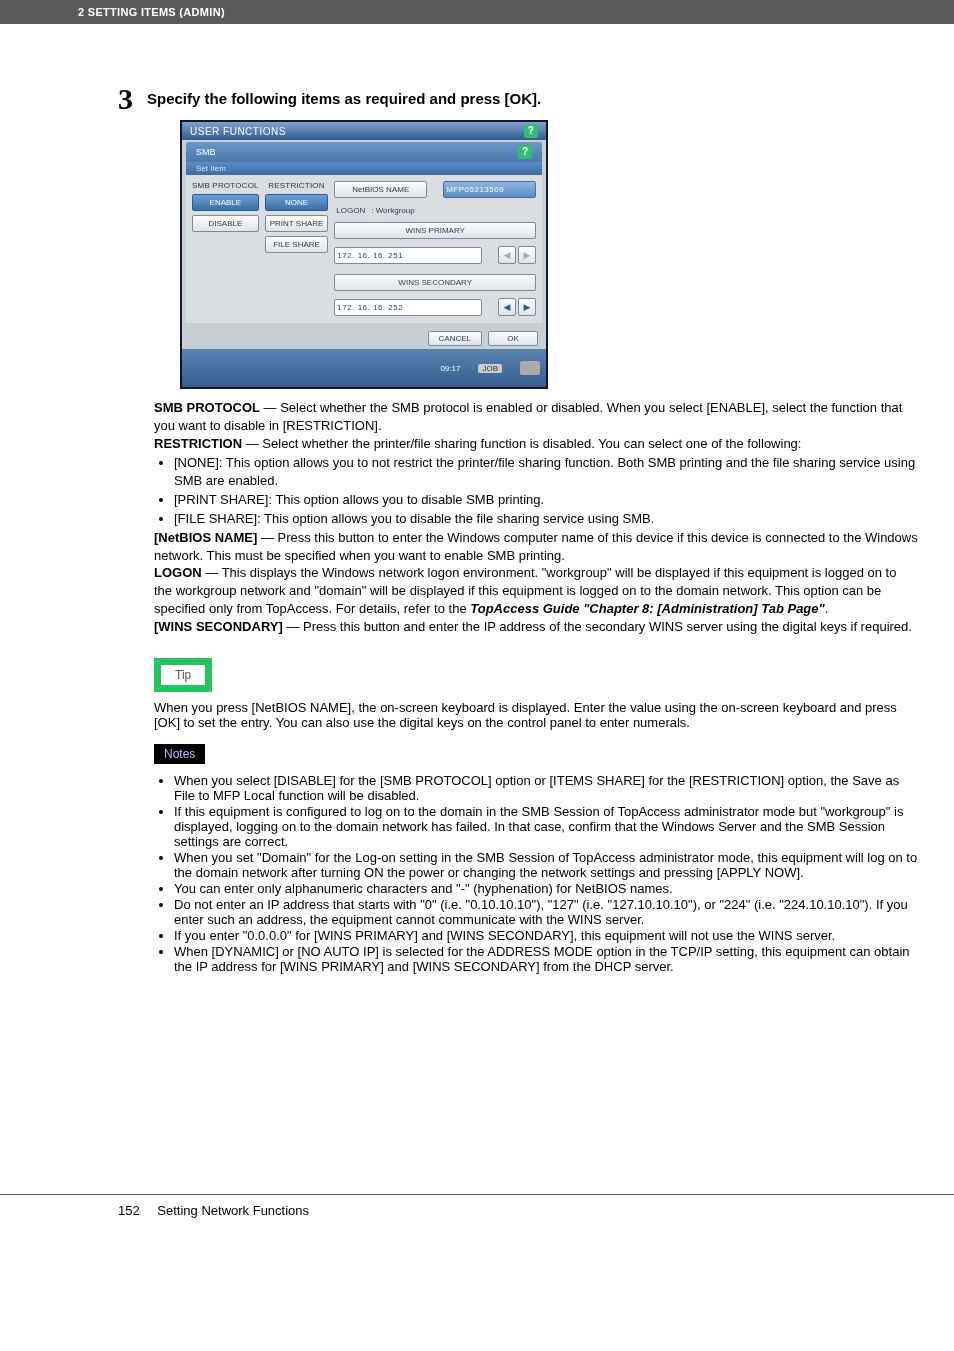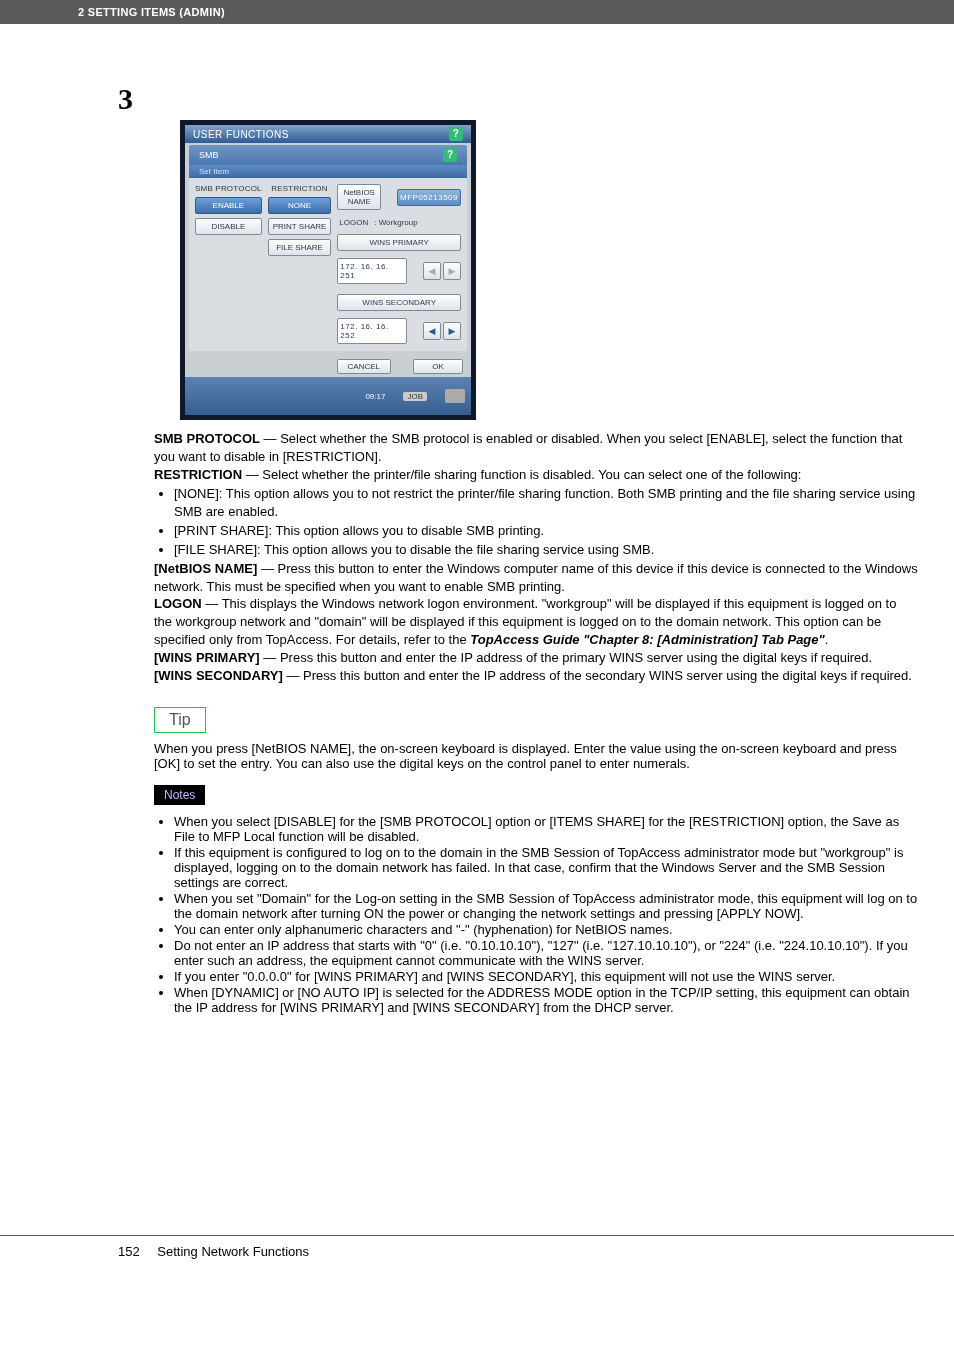--- a/index.html
+++ b/index.html
@@ -3,63 +3,64 @@
 <meta charset="utf-8">
 <style>
   * { box-sizing: border-box; margin: 0; padding: 0; }
   body { font-family: Arial, Helvetica, sans-serif; font-size: 13px; color: #000; background: #fff; width: 954px; }
   .header-band { background: #5a5a5a; color: #fff; font-size: 11px; font-weight: bold; padding: 6px 0 6px 78px; letter-spacing: 0.3px; }
   .page { padding: 60px 36px 0 118px; }
   .step-row { display: flex; align-items: flex-start; margin-bottom: 6px; }
   .step-num { font-family: "Times New Roman", serif; font-size: 30px; font-weight: bold; margin-right: 14px; line-height: 1; }
   .step-title { font-size: 15px; font-weight: bold; padding-top: 6px; }
   .screenshot-wrap { margin: 4px 0 10px 62px; }
-  .mfp { width: 296px; background: #c9ced3; border: 5px solid #0f172a; font-size: 9px; color: #2b3a55; position: relative; }
+  .mfp { width: 368px; background: #c9ced3; border: 2px solid #0f172a; font-size: 9px; color: #2b3a55; position: relative; }
   .mfp-titlebar { background: linear-gradient(#7fa3cc, #2f5b92); color: #fff; padding: 2px 8px; font-size: 10px; letter-spacing: 0.5px; display:flex; justify-content:space-between; align-items:center;}
   .mfp-help-top { width:14px; height:14px; background:#3b7; color:#fff; border-radius:2px; text-align:center; line-height:14px; font-weight:bold; font-size:10px;}
   .mfp-tab { background: linear-gradient(#6f96c5,#4a78ae); color:#fff; padding:3px 10px; font-size:9px; display:flex; justify-content:space-between; align-items:center; margin:2px 4px 0 4px; border-radius:2px 2px 0 0;}
   .mfp-subtab { background: linear-gradient(#5e8cc5,#3d6aa3); color:#cfe3ff; padding:2px 10px; font-size:8px; margin:0 4px; }
   .mfp-body { background:#dadee2; padding:6px 6px 4px 6px; margin:0 4px 4px 4px; display:flex; gap:6px; }
   .mfp-col { display:flex; flex-direction:column; gap:4px; }
   .mfp-col-lbl { font-size:8px; text-align:center; color:#333; letter-spacing:0.2px;}
   .mfp-btn { border:1px solid #7f8a96; background:linear-gradient(#fdfdfd,#dfe4ea); border-radius:2px; text-align:center; padding:3px 4px; font-size:8px; color:#334; min-width:62px; }
   .mfp-btn.sel { background:linear-gradient(#6ea0d8,#3b6fa8); color:#fff; border-color:#2c5a8f;}
   .mfp-col3 { flex:1; }
   .fld-row { display:flex; align-items:center; gap:16px; margin-bottom:3px;}
   .fld-btn { flex:1; border:1px solid #7f8a96; background:linear-gradient(#fdfdfd,#dfe4ea); border-radius:2px; text-align:center; padding:3px 2px; font-size:8px;}
   .fld-val { flex:1; border:1px solid #7f8a96; background:#fff; border-radius:2px; text-align:left; padding:3px 2px; font-size:8px; letter-spacing:0.5px;}
   .logon-line { font-size:8px; padding:1px 0 3px 2px; display:flex; gap:6px;}
   .arrows { display:flex; gap:2px; }
   .arrow { width:18px; height:18px; border:1px solid #7f8a96; background:linear-gradient(#fdfdfd,#dfe4ea); border-radius:2px; display:flex; align-items:center; justify-content:center; font-size:9px; color:#2c5a8f;}
   .arrow.dis { color:#aaa; }
-  .mfp-footer { display:flex; justify-content:flex-end; gap:22px; padding:4px 8px 3px 8px; }
+  .mfp-footer { display:flex; justify-content:flex-end; gap:6px; padding:4px 8px 3px 8px; }
   .mfp-fbtn { border:1px solid #7f8a96; background:linear-gradient(#fdfdfd,#dfe4ea); border-radius:2px; text-align:center; padding:2px 10px; font-size:8px; min-width:50px;}
   .mfp-statusbar { background:linear-gradient(#5c82b0,#355e90); color:#fff; font-size:8px; padding:12px 6px; display:flex; justify-content:flex-end; gap:18px; align-items:center;}
   .mfp-ico { width:20px; height:14px; background:#aaa; border-radius:2px; display:inline-block; position:relative;}
   .body-text { margin-left: 36px; line-height: 1.38; font-size: 13px; }
   .body-text p { margin: 0; }
   .term { font-weight: bold; }
   ul.doc-list { list-style: disc; margin-left: 16px; padding-left: 4px; }
   ul.doc-list > li { margin: 1px 0; }
   .italic-ref { font-style: italic; font-weight: bold; }
-  .tip-label { display:inline-block; border:1px solid #22c55e; padding:3px 14px; font-size:16px; color:#555; margin: 22px 0 8px 0; background:#fff; }
+  .tip-label { display:inline-block; border:7px solid #22c55e; padding:3px 14px; font-size:12px; color:#555; margin: 22px 0 8px 0; background:#fff; }
   .notes-label { display:inline-block; background:#000; color:#c4b5fd; padding:3px 10px; font-size:12px; margin: 14px 0 8px 0; }
   .sub-block { margin-left: 36px; }
   .footer { position: relative; margin-top: 220px; border-top: 1px solid #555; padding: 8px 36px 30px 118px; font-size: 13px; }
   .footer-num { margin-right: 14px; }
 </style>
 </head>
 <body>
 
 <div class="header-band">2 SETTING ITEMS (ADMIN)</div>
 
 <div class="page">
 
   <div class="step-row">
     <div class="step-num">3</div>
+    <div class="step-title">Specify the following items as required and press [OK].</div>
   </div>
 
   <div class="screenshot-wrap">
     <div class="mfp">
       <div class="mfp-titlebar">
         <span>USER FUNCTIONS</span>
         <span class="mfp-help-top">?</span>
       </div>
       <div class="mfp-tab">
         <span>SMB</span>
@@ -123,21 +124,20 @@
   <div class="body-text">
     <p><span class="term">SMB PROTOCOL</span><span> — Select whether the SMB protocol is enabled or disabled. When you select [ENABLE], select the function that you want to disable in [RESTRICTION].</span></p>
     <p><span class="term">RESTRICTION</span><span> — Select whether the printer/file sharing function is disabled. You can select one of the following:</span></p>
     <ul class="doc-list">
       <li>[NONE]: This option allows you to not restrict the printer/file sharing function. Both SMB printing and the file sharing service using SMB are enabled.</li>
       <li>[PRINT SHARE]: This option allows you to disable SMB printing.</li>
       <li>[FILE SHARE]: This option allows you to disable the file sharing service using SMB.</li>
     </ul>
     <p><span class="term">[NetBIOS NAME]</span><span> — Press this button to enter the Windows computer name of this device if this device is connected to the Windows network. This must be specified when you want to enable SMB printing.</span></p>
     <p><span class="term">LOGON</span><span> — This displays the Windows network logon environment. "workgroup" will be displayed if this equipment is logged on to the workgroup network and "domain" will be displayed if this equipment is logged on to the domain network. This option can be specified only from TopAccess. For details, refer to the </span><span class="italic-ref">TopAccess Guide "Chapter 8: [Administration] Tab Page"</span><span>.</span></p>
-    <p><span class="term">[WINS PRIMARY]</span><span> — Press this button and enter the IP address of the primary WINS server using the digital keys if required.</span></p>
     <p><span class="term">[WINS SECONDARY]</span><span> — Press this button and enter the IP address of the secondary WINS server using the digital keys if required.</span></p>
   </div>
 
   <div class="sub-block">
     <div class="tip-label">Tip</div>
     <p>When you press [NetBIOS NAME], the on-screen keyboard is displayed. Enter the value using the on-screen keyboard and press [OK] to set the entry. You can also use the digital keys on the control panel to enter numerals.</p>
   </div>
 
   <div class="sub-block">
     <div class="notes-label">Notes</div>

